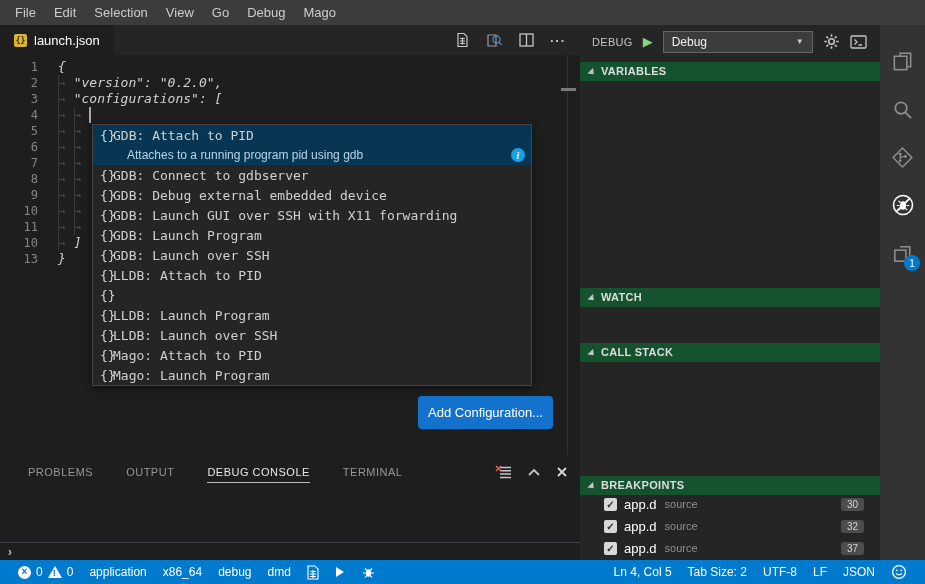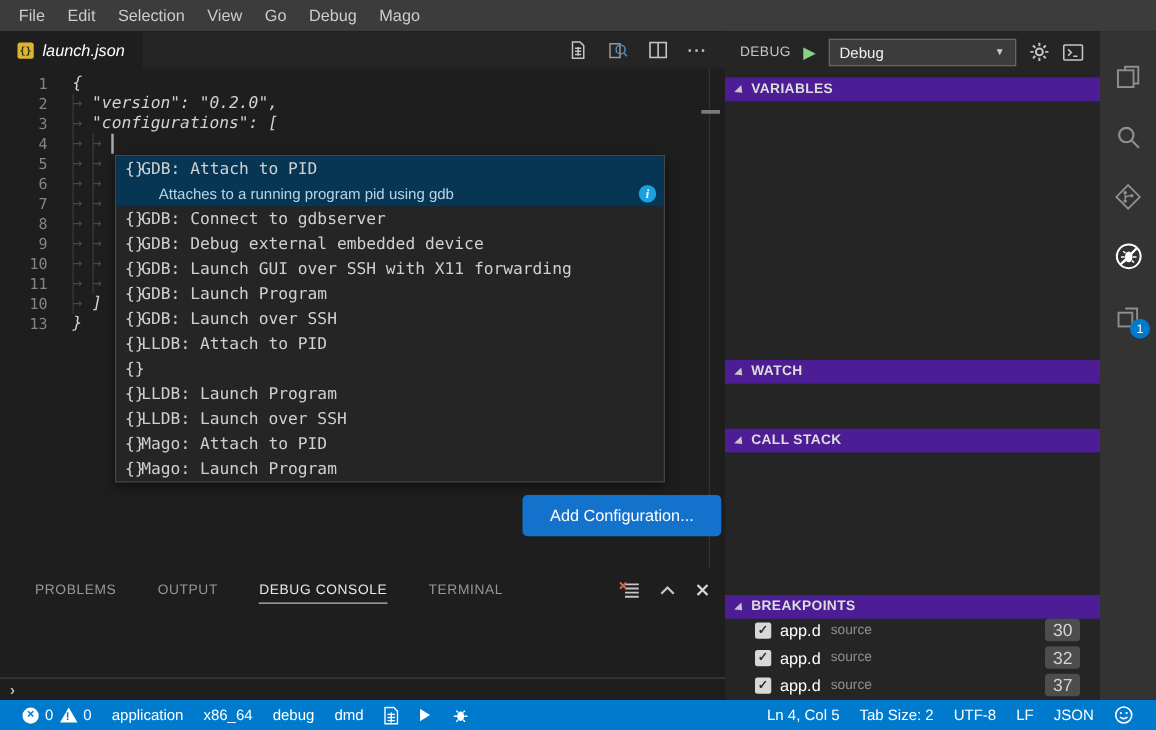--- a/index.html
+++ b/index.html
@@ -13,21 +13,21 @@
   .menubar { position:absolute; left:0; top:0; width:925px; height:25px; background:#3c3c3c;
     display:flex; align-items:center; padding-left:6px; }
   .menu-item { padding:16px 9px; line-height:25px; color:#cccccc; cursor:default; }
   
   .editor-region { position:absolute; left:0; top:25px; width:580px; height:535px; background:#1e1e1e; }
   .tabbar { position:absolute; left:0; top:0; width:580px; height:30px; background:#252526; display:flex; }
   .tab { height:30px; background:#1e1e1e; display:flex; align-items:center; gap:7px; padding:0 14px; }
   .tab-file-icon { width:13px; height:13px; border-radius:2px; background:#dcb430; color:#2a2a1a;
     font-size:8px; font-weight:bold; display:flex; align-items:center; justify-content:center;
     font-family:"DejaVu Sans Mono", monospace;}
-  .tab-title { font-style:italic; color:#ffffff; }
+  .tab-title { color:#ffffff; }
   .editor-actions { margin-left:auto; display:flex; align-items:center; gap:16px; padding-right:14px; color:#c5c5c5;}
   .editor-actions svg { display:block; }
   .ellipsis { font-weight:bold; letter-spacing:1px; color:#c5c5c5; }
   
   .editor { position:absolute; left:0; top:30px; width:580px; height:400px;
     font-family:"DejaVu Sans Mono", monospace; font-size:13px; padding-top:4px; }
   .code-line { display:flex; height:16px; line-height:16px; font-style:italic; }
   .gutter { width:38px; text-align:right; color:#858585; font-size:12px; font-style:normal; flex:none;}
   .lws { padding-left:20px; white-space:pre; }
   .ws { color:#47474c; }
@@ -43,21 +43,21 @@
     border:1px solid #454545; box-shadow:0 3px 8px rgba(0,0,0,.55); font-style:normal; z-index:5; }
   .sg-row { height:20px; display:flex; align-items:center; color:#d0d0d0; }
   .sg-icon { width:20px; padding-left:7px; flex:none; color:#d4d4d4; }
   .sg-selected { background:#073655; }
   .sg-desc { height:20px; display:flex; align-items:center; padding-left:34px; padding-right:6px;
     font-family:"Liberation Sans", sans-serif; font-size:12px; color:#b6d4e8; }
   .sg-info { margin-left:auto; width:14px; height:14px; border-radius:50%; background:#1ba1e2; color:#fff;
     font-size:10px; font-style:italic; font-weight:bold; display:flex; align-items:center; justify-content:center;
     font-family:"Liberation Serif", serif; }
   
-  .add-config { position:absolute; left:418px; top:371px; width:159px; height:33px; background:#1373cc;
+  .add-config { position:absolute; left:418px; top:371px; width:135px; height:33px; background:#1373cc;
     border:none; border-radius:4px; color:#ffffff; font-size:13px; display:flex; align-items:center;
     justify-content:center; z-index:4; font-family:"Liberation Sans", sans-serif;}
   
   .panel { position:absolute; left:0; top:430px; width:580px; height:105px; background:#1e1e1e; }
   .panel-tabs { height:34px; display:flex; align-items:center; padding-left:28px; gap:33px; }
   .panel-tab { font-size:11px; letter-spacing:.5px; color:#969696; padding:4px 0; }
   .panel-tab.active { color:#e7e7e7; border-bottom:1px solid #bcbcbc; }
   .panel-actions { position:absolute; right:12px; top:9px; display:flex; align-items:center; gap:15px; color:#c5c5c5;}
   .console-input { position:absolute; left:0; top:87px; width:580px; height:18px; border-top:1px solid #3f3f46;
     display:flex; align-items:center; }
@@ -65,31 +65,31 @@
   
   .sidebar { position:absolute; left:580px; top:25px; width:300px; height:535px; background:#252526; }
   .debug-toolbar { position:absolute; left:0; top:0; width:300px; height:33px; display:flex; align-items:center;
     padding:0 12px; gap:10px; }
   .debug-label { font-size:11px; color:#c5c5c5; letter-spacing:.3px; }
   .play { color:#89d185; font-size:13px; line-height:1; }
   .config-select { flex:none; width:150px; height:22px; background:#3c3c3c; border:1px solid #666666;
     display:flex; align-items:center; padding:0 8px; color:#f0f0f0; font-size:12px; }
   .config-caret { margin-left:auto; font-size:8px; color:#cccccc; }
   .toolbar-icon { color:#c5c5c5; display:flex; }
-  .section-header { position:absolute; left:0; width:300px; height:19px; background:#4c1d95; line-height:19px;
+  .section-header { position:absolute; left:0; width:300px; height:19px; background:#14532d; line-height:19px;
     font-size:11px; font-weight:bold; color:#dddddd; padding-left:21px; letter-spacing:.3px;}
   .twisty { position:absolute; left:8px; top:8px; width:0; height:0; border-left:4px solid transparent;
     border-right:4px solid transparent; border-top:5px solid #c5c5c5; transform:rotate(-45deg); }
   .bp-list { position:absolute; left:0; top:468px; width:300px; }
   .bp-row { height:22px; display:flex; align-items:center; padding-left:24px; }
   .bp-check { width:13px; height:13px; background:#d8d8d8; border-radius:2px; color:#2d2d2d; font-size:10px;
     font-weight:bold; display:flex; align-items:center; justify-content:center; flex:none; }
   .bp-file { margin-left:7px; color:#ffffff; font-size:13px; }
   .bp-kind { margin-left:8px; color:#8f8f8f; font-size:11px; }
-  .bp-line { margin-left:auto; margin-right:16px; background:#4d4d4d; color:#d4d4d4; font-size:14px;
+  .bp-line { margin-left:auto; margin-right:16px; background:#4d4d4d; color:#d4d4d4; font-size:10px;
     border-radius:3px; padding:1px 6px; }
   
   .activitybar { position:absolute; left:880px; top:25px; width:45px; height:535px; background:#333333;
     display:flex; flex-direction:column; align-items:center; padding-top:12px; }
   .ab-slot { width:45px; height:48px; display:flex; align-items:center; justify-content:center;
     color:#8f8f8f; position:relative; }
   .ab-slot.active { color:#ffffff; }
   .ab-badge { position:absolute; right:5px; bottom:6px; width:16px; height:16px; border-radius:50%;
     background:#007acc; color:#fff; font-size:10px; display:flex; align-items:center; justify-content:center; }
   

